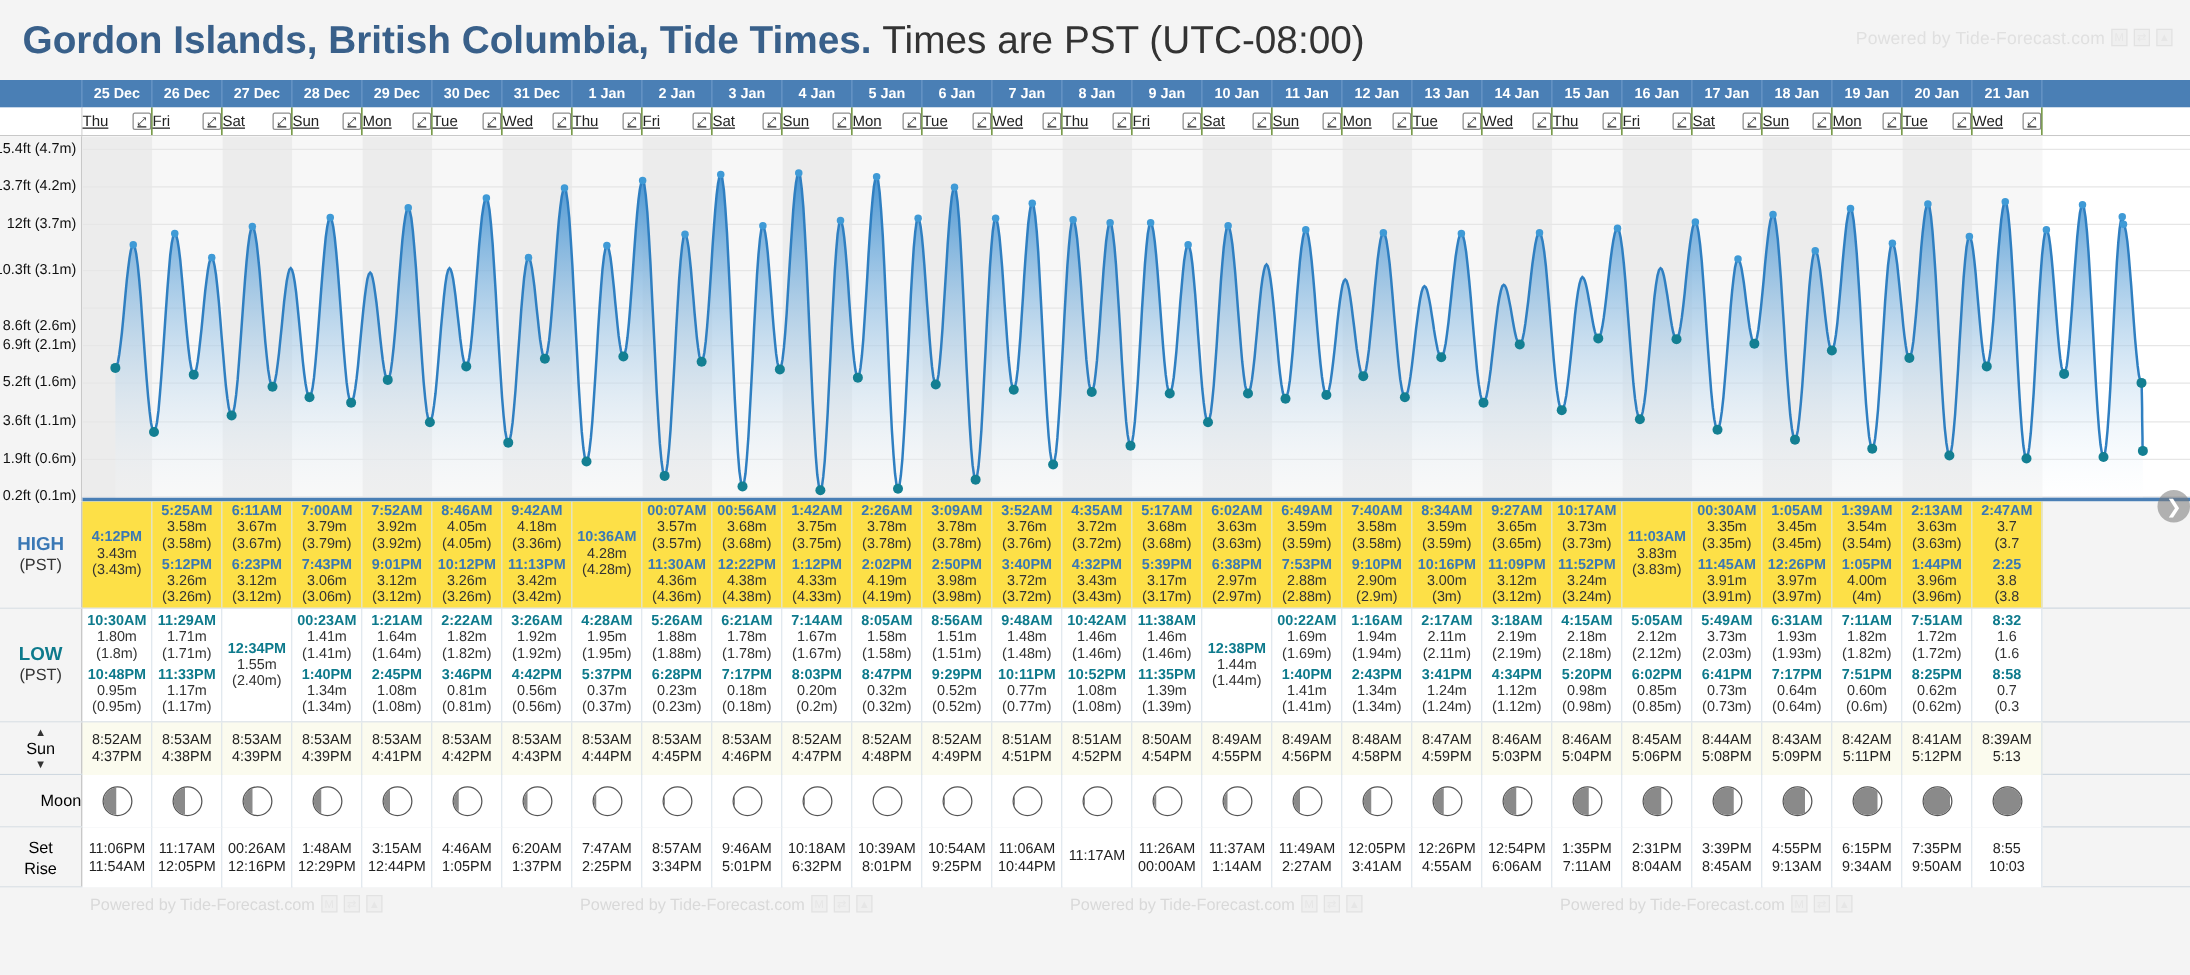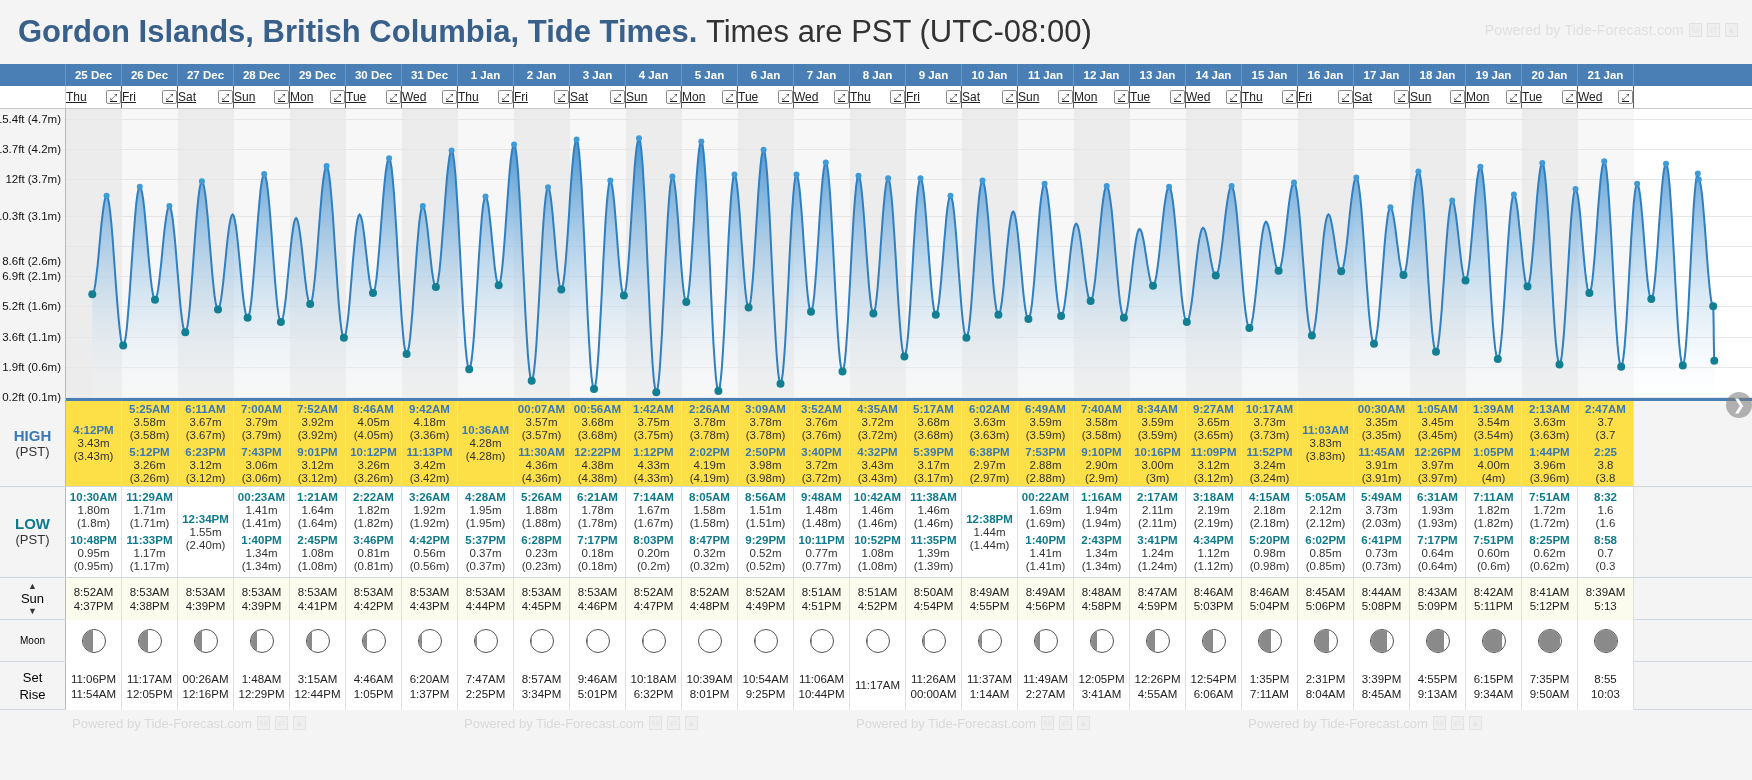--- a/index.html
+++ b/index.html
@@ -92,21 +92,21 @@
   .sunrow { display:flex; border-bottom:1px solid #cfd8e0; height:42px; }
   .sunrow .rowlabel { background:#f4f4f4; font-size:13px; }
   .sunrow .rowlabel .arw { font-size:9px; line-height:9px; color:#333;}
   .sunrow .cell {
     background:#fbfbee; height:42px; justify-content:center; gap:2px;
     font-size:11.5px; color:#222;
   }
 
   
   .moonrow { display:flex; height:42px; border-bottom:1px solid #cfd8e0;}
-  .moonrow .rowlabel { background:#f4f4f4; font-size:10px; }
+  .moonrow .rowlabel { background:#f4f4f4; font-size:13px;align-items:flex-end; }
   .moonrow .cell { height:42px; justify-content:center; background:#fff; }
   .moon { width:24px; height:24px; border-radius:50%; border:1px solid #555; position:relative; overflow:hidden; background:#fff;}
   .moon i { position:absolute; top:-1px; bottom:-1px; background:#8a8a8a; display:block; }
 
   
   .setrise { display:flex; height:48px; border-bottom:1px solid #cfd8e0;}
   .setrise .rowlabel { background:#f4f4f4; font-size:13px; line-height:17px;}
   .setrise .cell { height:48px; justify-content:center; gap:3px; font-size:11.5px; color:#222; background:#fff;}
 
   

